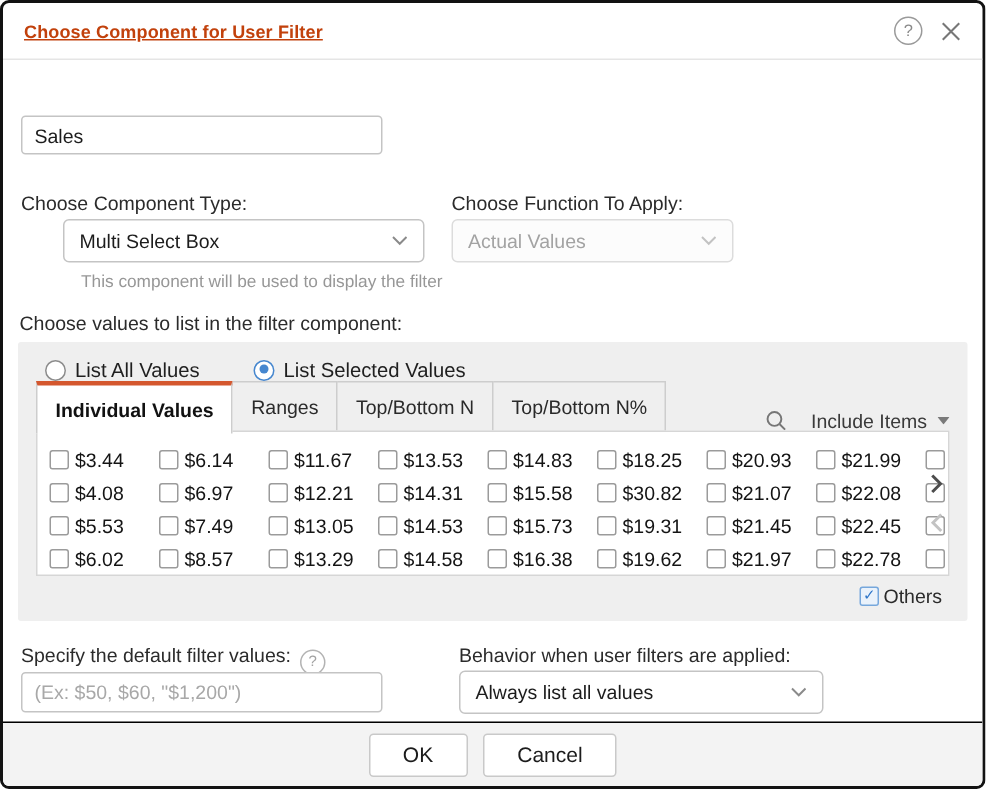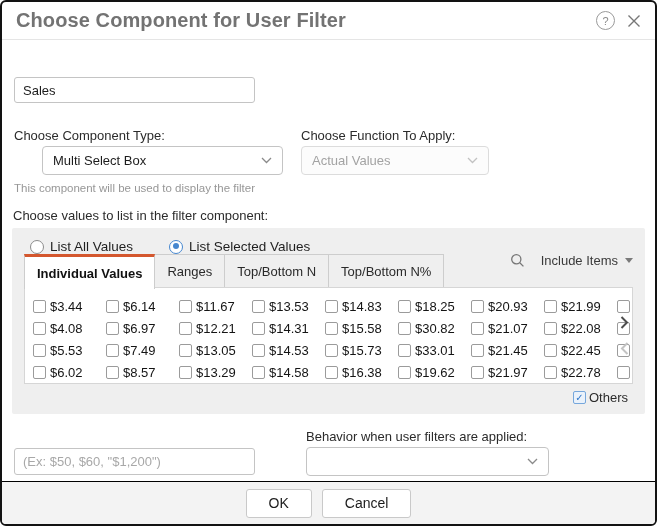--- a/index.html
+++ b/index.html
@@ -4,59 +4,59 @@
 <style>
   html,body { margin:0; padding:0; background:#fff; }
   .dialog {
     position:relative; width:657px; height:526px; box-sizing:border-box;
     border:2px solid #121212; border-radius:6px; background:#fff; overflow:hidden;
     font-family:"Liberation Sans","DejaVu Sans",sans-serif; color:#222;
   }
   
   .header { position:absolute; top:0; left:0; right:0; height:38px; display:flex; align-items:center;
             padding:0 14px; border-bottom:1px solid #e5e5e5; box-sizing:border-box; }
-  .title { font-size:20px; font-weight:700; color:#737373; letter-spacing:.1px; }
+  .title { font-size:12px; font-weight:700; color:#c2410c; letter-spacing:.1px;text-decoration:underline; }
   .header-icons { margin-left:auto; display:flex; align-items:center; gap:12px; }
   .help-circle { width:17px; height:17px; border:1px solid #9a9a9a; border-radius:50%;
                  display:flex; align-items:center; justify-content:center;
                  font-size:11px; color:#8a8a8a; cursor:pointer; }
   .close-btn { display:flex; align-items:center; cursor:pointer; }
 
   .lbl { position:absolute; font-size:13px; color:#2b2b2b; }
   .text-input { position:absolute; box-sizing:border-box; border:1px solid #c4c4c4; border-radius:3px;
                 font-family:inherit; font-size:13px; color:#1c1c1c; padding:0 8px; outline:none; background:#fff; }
   .text-input::placeholder { color:#a8a8a8; }
 
   .select { position:absolute; box-sizing:border-box; border:1px solid #c4c4c4; border-radius:4px;
             background:#fff; display:flex; align-items:center; padding:0 10px; font-size:13px;
             color:#1c1c1c; cursor:pointer; }
   .select .chev { margin-left:auto; display:flex; align-items:center; }
   .select.disabled { background:#fcfcfc; border-color:#dcdcdc; color:#a3a3a3; cursor:default; }
 
-  .helper { position:absolute; font-size:11.5px; color:#979797; }
+  .helper { position:absolute; font-size:11.5px; color:#979797;margin-left:40px; }
 
   
   .panel { position:absolute; left:10px; top:226px; width:633px; height:186px;
            background:#efefef; border-radius:2px; }
   .radio-row { position:absolute; left:18px; top:11px; display:flex; align-items:center; gap:36px;text-align:right; }
   .radio-item { display:flex; align-items:center; gap:6px; font-size:13.5px; color:#1f1f1f; cursor:pointer; }
   .radio { width:14px; height:14px; box-sizing:border-box; border:1.5px solid #8c8c8c; border-radius:50%;
            background:#fff; position:relative; }
   .radio.checked { border-color:#4687cf; }
   .radio.checked::after { content:""; position:absolute; left:2.5px; top:2.5px; width:6px; height:6px;
            border-radius:50%; background:#4687cf; }
 
   .tabbar { position:absolute; left:12px; right:12px; top:33px; height:27px; display:flex; align-items:flex-end; }
   .tab { box-sizing:border-box; height:27px; padding:16px 12px; display:flex; align-items:center;
          font-size:13px; color:#2a2a2a; border:1px solid #cdcdcd; border-left:none; cursor:pointer;
          background:transparent; }
   .tab:first-child { border-left:1px solid #cdcdcd; }
   .tab.active { background:#fff; border-top:3px solid #d4572e; font-weight:700; color:#111;
                 height:28px; margin-bottom:-1px; z-index:2; position:relative; border-bottom:none; }
-  .tab-right { margin-left:auto; display:flex; align-items:center; gap:16px; padding-bottom:20px; }
+  .tab-right { margin-left:auto; display:flex; align-items:center; gap:16px; padding-bottom:0; }
   .search-btn { display:flex; align-items:center; cursor:pointer; }
   .include-items { display:flex; align-items:center; gap:7px; font-size:13px; color:#3a3a3a; cursor:pointer; }
 
   .values-box { position:absolute; left:12px; right:12px; top:59px; height:97px; box-sizing:border-box;
                 background:#fff; border:1px solid #d6d6d6; overflow:hidden; }
   .grid { padding:7px 0 0 8px; }
   .grid-row { display:flex; height:22px; align-items:center; }
   .grid-cell { display:flex; align-items:center; width:73px; flex:0 0 73px; cursor:pointer; }
   .grid-cell.partial { width:20px; flex:0 0 20px; }
   .cb { width:13px; height:13px; box-sizing:border-box; border:1px solid #9b9b9b; border-radius:2px;
@@ -247,21 +247,21 @@
             <label class="grid-cell">
               <span class="cb"></span>
               <span class="cb-label">$14.53</span>
             </label>
             <label class="grid-cell">
               <span class="cb"></span>
               <span class="cb-label">$15.73</span>
             </label>
             <label class="grid-cell">
               <span class="cb"></span>
-              <span class="cb-label">$33.01</span>
+              <span class="cb-label">$19.31</span>
             </label>
             <label class="grid-cell">
               <span class="cb"></span>
               <span class="cb-label">$21.45</span>
             </label>
             <label class="grid-cell">
               <span class="cb"></span>
               <span class="cb-label">$22.45</span>
             </label>
             <label class="grid-cell partial">
@@ -317,24 +317,28 @@
           </svg>
       </span>
     </div>
 
     <label class="others-row">
       <span class="cb checked">✓</span>
       <span class="txt">Others</span>
     </label>
   </div>
 
+  <div class="lbl" style="left:12px; top:427px;">
+    <span>Specify the default filter values:</span><span class="q-icon">?</span>
+  </div>
   <input class="text-input" style="left: 12px; top: 446px; width: 241px; height: 27px;" placeholder="(Ex: $50, $60, &quot;$1,200&quot;)">
 
   <div class="lbl" style="left:304px; top:427px;">Behavior when user filters are applied:</div>
   <div class="select" style="left:304px; top:445px; width:243px; height:29px;">
+    <span>Always list all values</span>
     <span class="chev">
       <svg width="11" height="7" viewBox="0 0 11 7">
           <path d="M1 1l4.5 4.5L10 1" fill="none" stroke="#8a8a8a" stroke-width="1.3"></path>
         </svg>
     </span>
   </div>
 
   <div class="footer">
     <button class="btn">OK</button>
     <button class="btn">Cancel</button>

